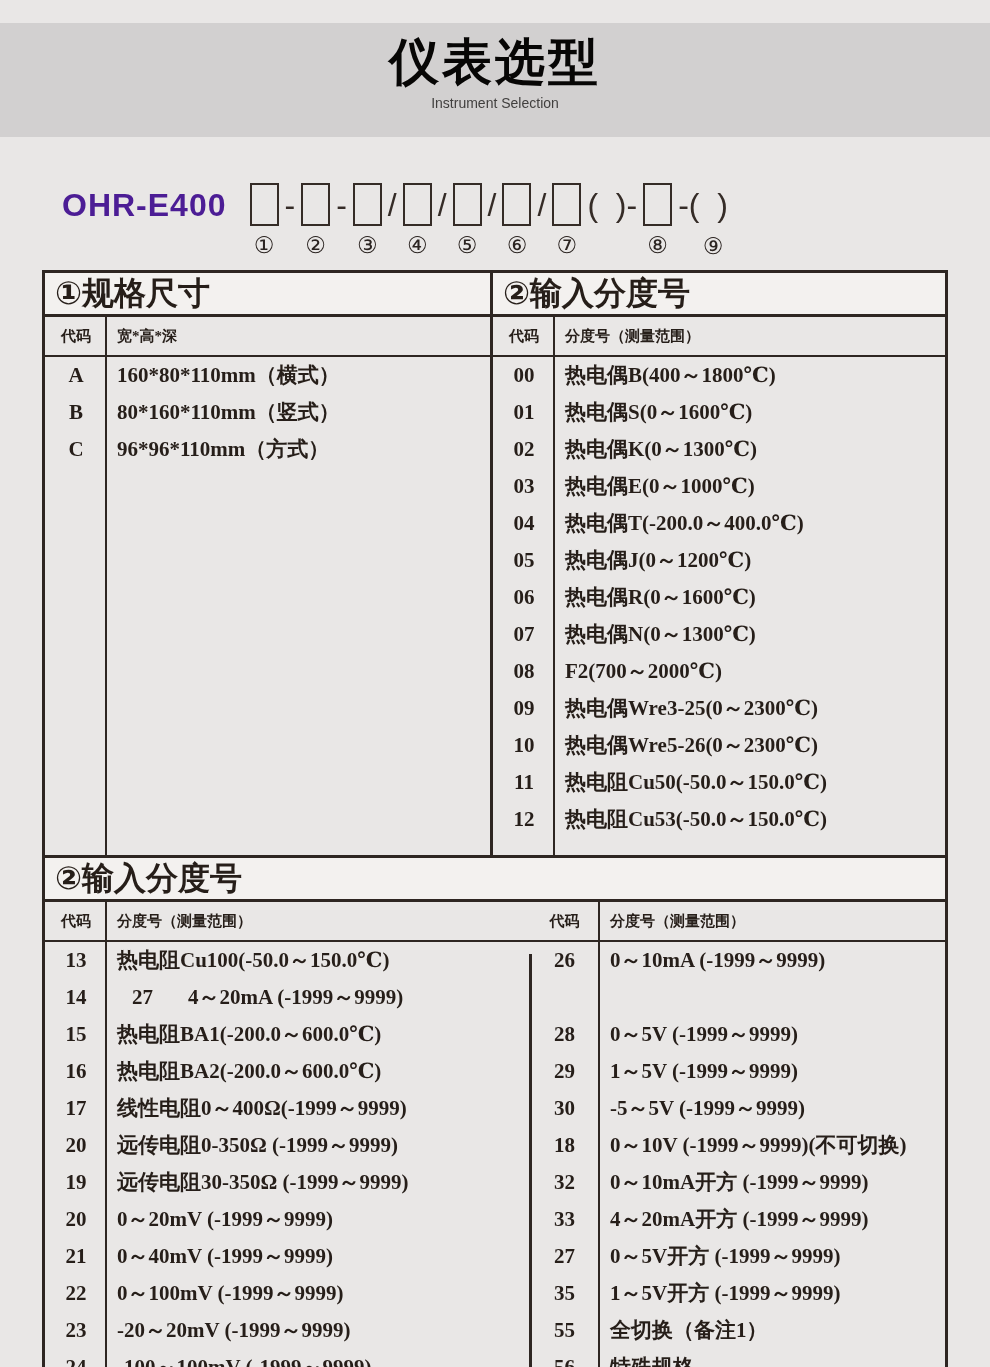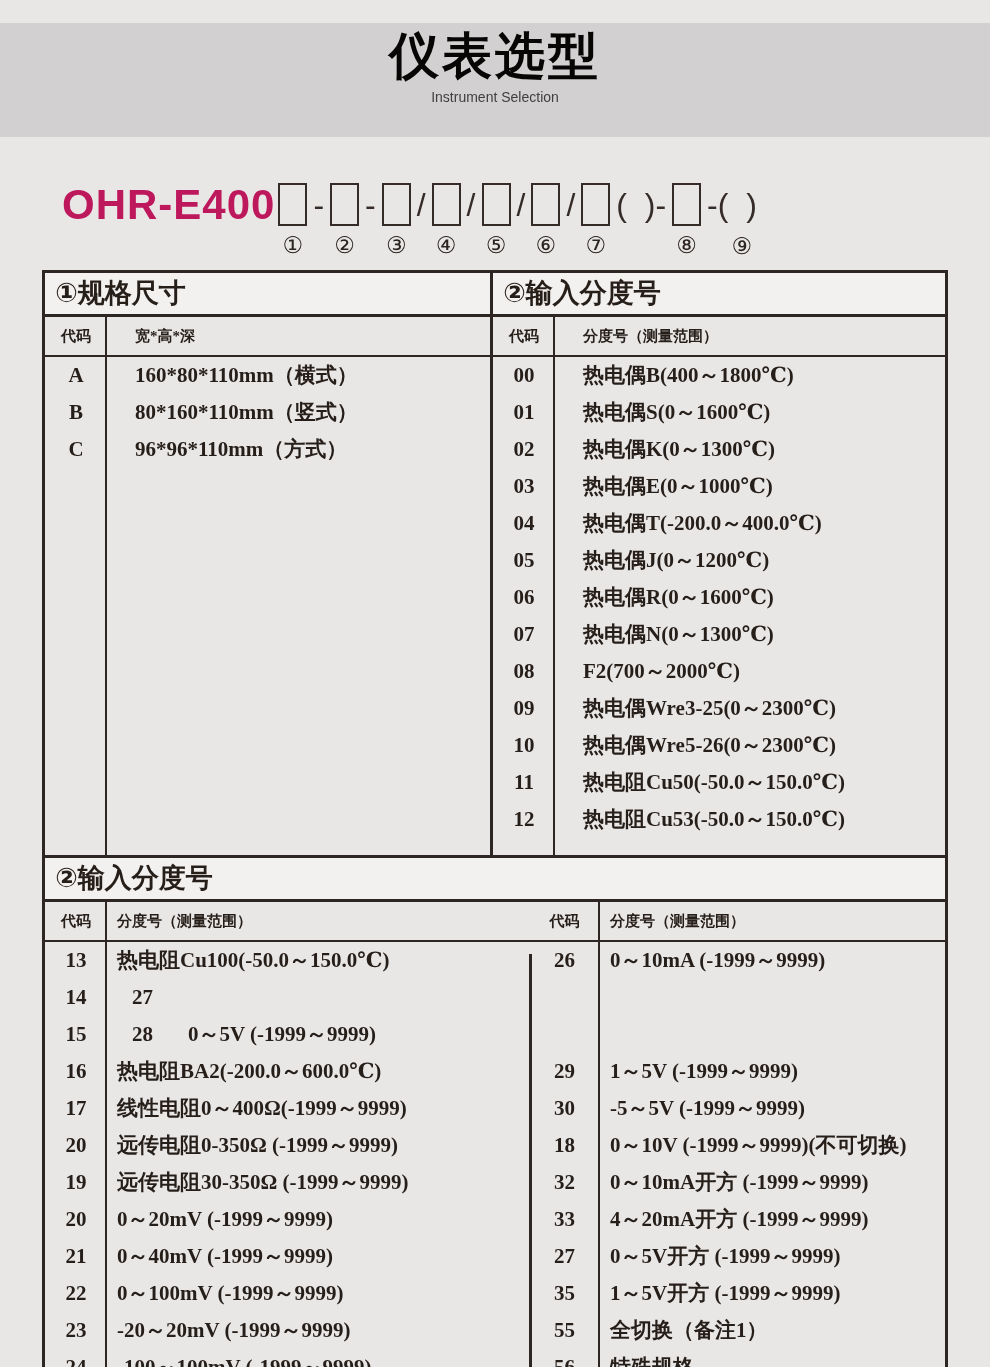--- a/index.html
+++ b/index.html
@@ -5,51 +5,51 @@
   html,body{margin:0;padding:0;}
   body{
     width:990px;height:1367px;overflow:hidden;position:relative;
     background:#e9e7e6;color:#261e19;
     font-family:"Liberation Serif","DejaVu Serif",serif;
   }
   #app{position:absolute;inset:0;}
 
   
   .banner{position:absolute;top:23px;left:0;width:990px;height:114px;background:#d2d0d0;text-align:center;}
-  .title{margin-top:2px;font-family:"Liberation Sans","DejaVu Sans",sans-serif;font-weight:900;
+  .title{margin-top:8px;font-family:"Liberation Sans","DejaVu Sans",sans-serif;font-weight:900;
          font-size:50px;line-height:62px;letter-spacing:3px;color:#070605;}
   .subtitle{font-family:"Liberation Sans","DejaVu Sans",sans-serif;font-size:14px;line-height:24px;
             color:#413f3e;margin-top:-2px;}
 
   
   .model{position:absolute;top:183px;left:62px;display:flex;align-items:flex-start;}
-  .prefix{font-family:"Liberation Sans","DejaVu Sans",sans-serif;font-weight:700;font-size:42px;
-          line-height:44px;letter-spacing:1px;margin-right:0;color:#be185d;}
+  .prefix{font-family:"Liberation Sans","DejaVu Sans",sans-serif;font-weight:700;font-size:32px;
+          line-height:44px;letter-spacing:1px;margin-right:20px;color:#4c1d95;}
   .seg{display:flex;flex-direction:column;align-items:center;margin:0 3px;}
   .mbox{width:29px;height:43px;border:2px solid #352c27;box-sizing:border-box;}
   .msep{font-family:"Liberation Sans","DejaVu Sans",sans-serif;font-size:32px;line-height:44px;
         white-space:pre;color:#352c27;}
   .mcirc{margin-top:7px;font-family:"DejaVu Sans",sans-serif;font-size:23px;line-height:25px;color:#2b2421;}
   .mcirc.under-sep{transform:translateX(10px);}
 
   
   .tables{position:absolute;top:270px;left:42px;width:900px;border:3px solid #2e2622;box-sizing:content-box;}
   .vline{position:absolute;top:0;bottom:0;width:2px;background:#2e2622;}
   .vline.thick{width:3px;}
   .vline.short{top:12px;}
 
   .sechead{height:41px;background:#f3f1ef;border-bottom:3px solid #2e2622;
            font-family:"Liberation Sans","DejaVu Sans",sans-serif;font-weight:700;
-           font-size:27px;line-height:41px;padding-left:10px;box-sizing:content-box;}
+           font-size:32px;line-height:41px;padding-left:10px;box-sizing:content-box;}
   .colhead{height:38px;border-bottom:2px solid #2e2622;position:relative;display:flex;
            font-weight:700;font-size:15px;line-height:38px;box-sizing:content-box;}
   .tbody{position:relative;}
   .trow{display:flex;height:37px;line-height:37px;font-weight:700;font-size:21px;}
   .c-code{width:62px;text-align:center;flex:none;}
-  .c-desc{padding-left:28px;flex:1;min-width:0;white-space:nowrap;}
+  .c-desc{padding-left:10px;flex:1;min-width:0;white-space:nowrap;}
 
   .top{display:flex;align-items:stretch;}
   .tleft{width:445px;flex:none;display:flex;flex-direction:column;}
   .tcenter{width:3px;flex:none;background:#2e2622;}
   .tright{flex:1;display:flex;flex-direction:column;}
   .tleft .tbody{flex:1;}
   .tright .tbody{height:498px;}
 
   .bottom .sechead{border-top:3px solid #2e2622;}
   .bottom .tbody{height:444px;}
@@ -238,23 +238,25 @@
         <div class="vline" style="left:553px"></div>
       <div class="trow">
             <div class="c-code">13</div>
             <div class="bc2">热电阻Cu100(-50.0～150.0℃)</div>
             <div class="bc3">26</div>
             <div class="bc4">0～10mA (-1999～9999)</div>
           </div>
           <div class="trow">
             <div class="c-code">14</div>
             <div class="bc3">27</div>
+            <div class="bc4">4～20mA (-1999～9999)</div>
           </div>
           <div class="trow">
             <div class="c-code">15</div>
+            <div class="bc2">热电阻BA1(-200.0～600.0℃)</div>
             <div class="bc3">28</div>
             <div class="bc4">0～5V (-1999～9999)</div>
           </div>
           <div class="trow">
             <div class="c-code">16</div>
             <div class="bc2">热电阻BA2(-200.0～600.0℃)</div>
             <div class="bc3">29</div>
             <div class="bc4">1～5V (-1999～9999)</div>
           </div>
           <div class="trow">

